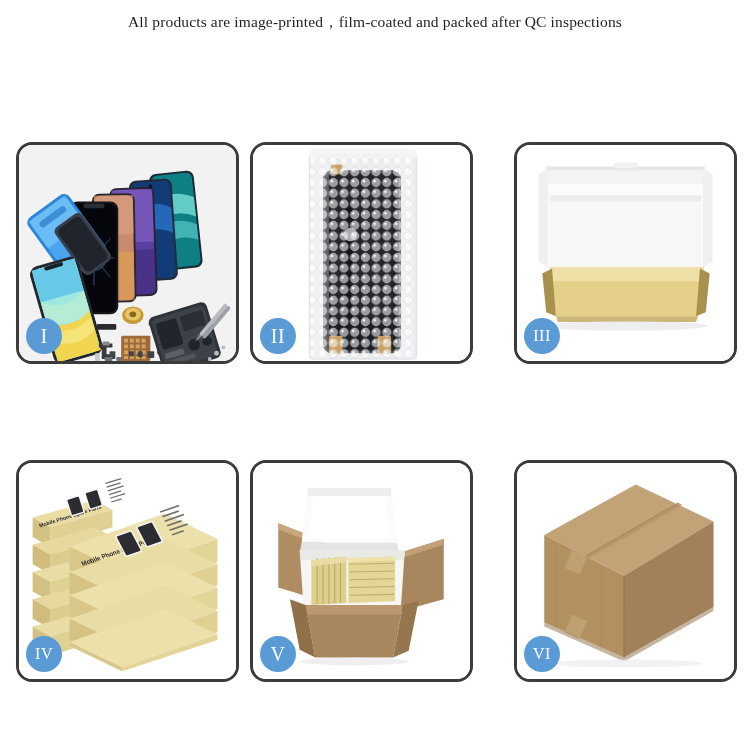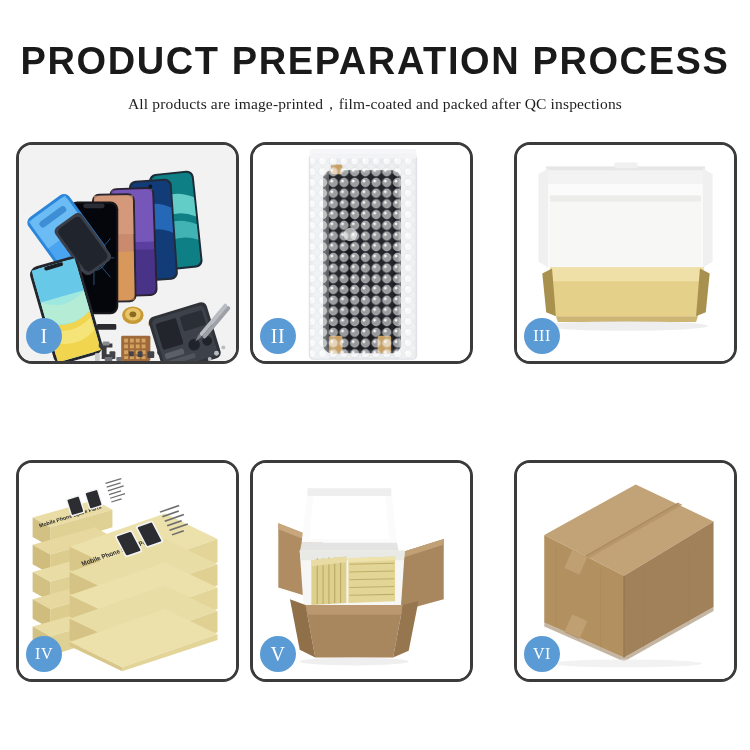--- a/index.html
+++ b/index.html
@@ -95,21 +95,20 @@
     z-index: 5;
     line-height: 1;
   }
   .badge.narrow { font-size: 20px; }
   .badge.wide { font-size: 16px; }
 </style>
 </head>
 <body>
 
 <div id="header">
-  <h1 id="main-title">PRODUCT PREPARATION PROCESS</h1>
   <p id="subtitle">All products are image-printed，film-coated and packed after QC inspections</p>
 </div>
 
 <div id="panel-grid">
 
   <div class="panel r0 c0">
     <div class="photo">
       <svg viewBox="0 0 223 222" preserveAspectRatio="none" aria-hidden="true">
         <rect x="0" y="0" width="223" height="222" fill="#f2f2f2"></rect>
 

